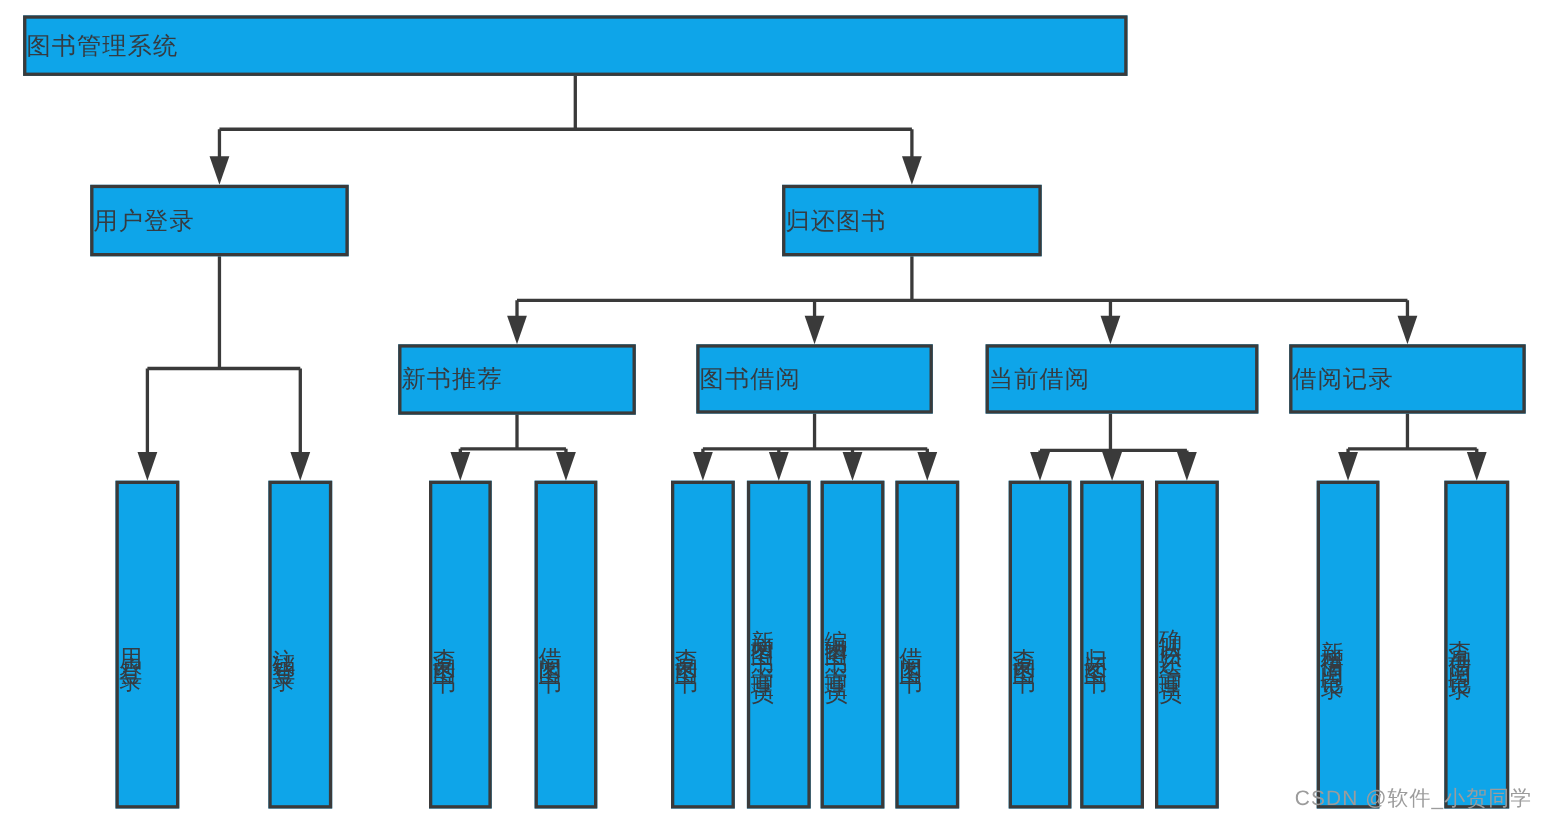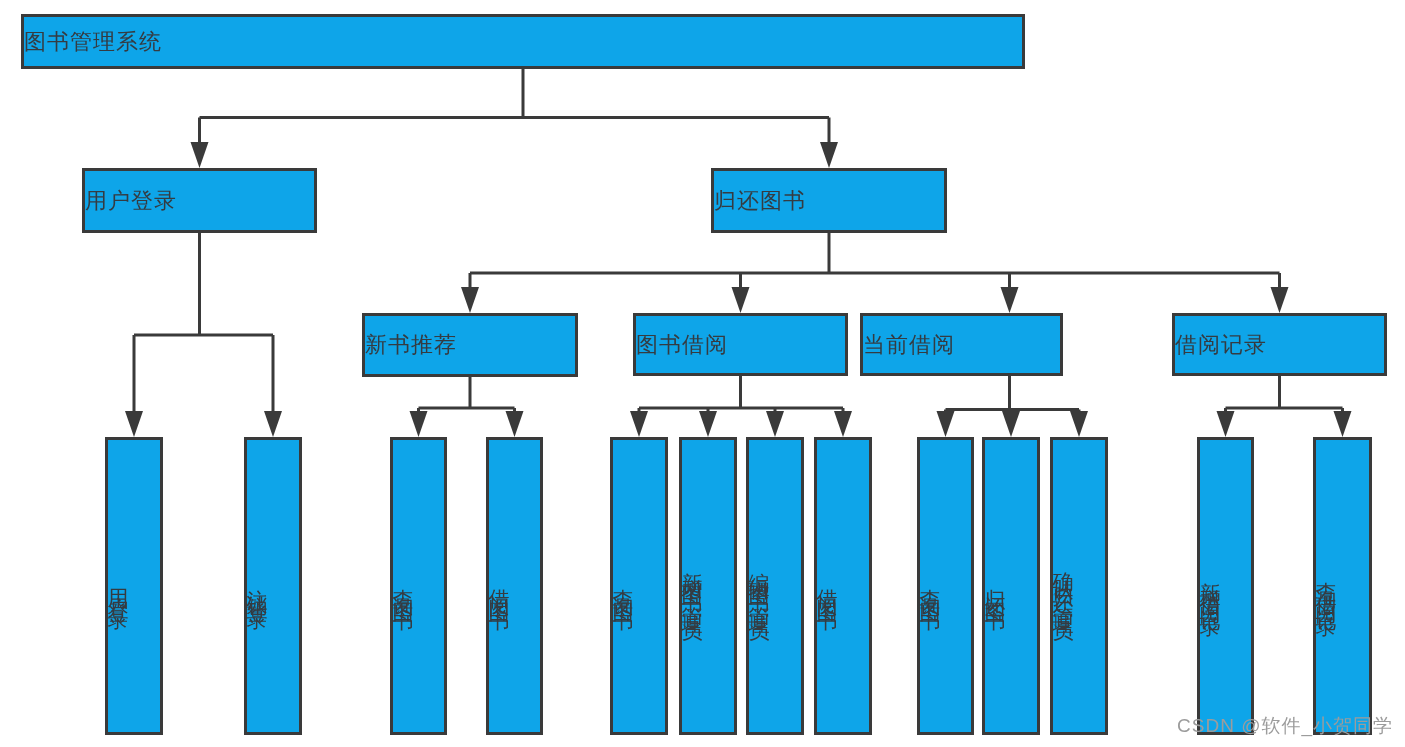--- a/index.html
+++ b/index.html
@@ -97,21 +97,21 @@
   <div class="node h" style="left:711px;top:168px;width:236px;height:65px">
     <span>归还图书</span>
   </div>
 
   <div class="node h" style="left:362px;top:313px;width:216px;height:64px">
     <span>新书推荐</span>
   </div>
   <div class="node h" style="left:633px;top:313px;width:215px;height:63px">
     <span>图书借阅</span>
   </div>
-  <div class="node h" style="left:860px;top:313px;width:203px;height:63px">
+  <div class="node h" style="left:896px;top:313px;width:248px;height:63px">
     <span>当前借阅</span>
   </div>
   <div class="node h" style="left:1172px;top:313px;width:215px;height:63px">
     <span>借阅记录</span>
   </div>
 
   <div class="node v" style="left:105px;top:437px;width:58px;height:298px">
     <span>用户登录</span>
   </div>
   <div class="node v" style="left:244px;top:437px;width:58px;height:298px">

